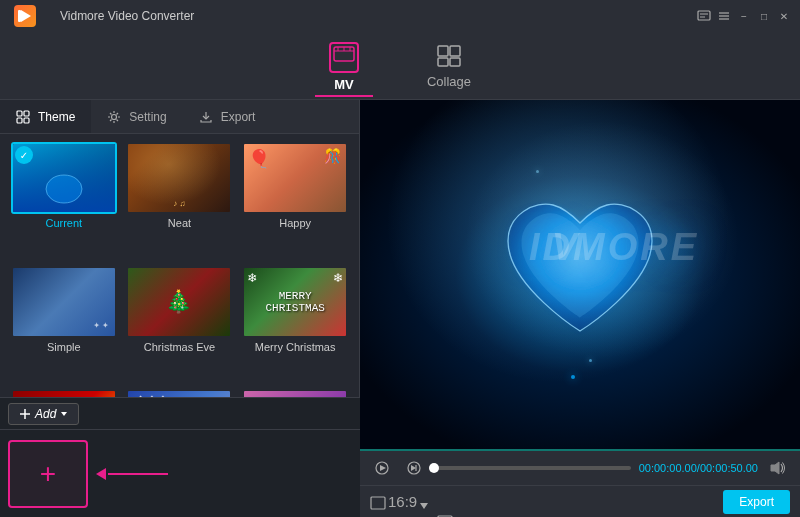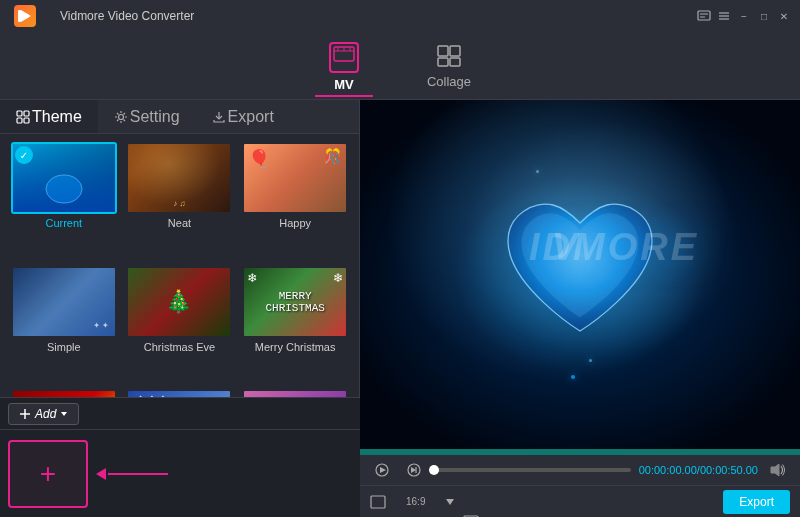--- a/index.html
+++ b/index.html
@@ -121,24 +121,24 @@
     .sub-tabs {
       display: flex;
       background: #2b2e36;
       height: 34px;
       align-items: center;
       border-bottom: 1px solid #3a3d45;
     }
     .sub-tab {
       display: flex;
       align-items: center;
-      gap: 2px;
+      gap: 8px;
       padding: 0 16px;
       height: 100%;
-      font-size: 16px;
+      font-size: 12px;
       color: #aaa;
       cursor: pointer;
       position: relative;
     }
     .sub-tab.active {
       color: #fff;
       background: #252830;
     }
 
     
@@ -255,21 +255,21 @@
     }
 
     
     .player-controls {
       background: #2b2e36;
       height: 36px;
       display: flex;
       align-items: center;
       padding: 8px 10px;
       gap: 8px;
-      border-top: 6px solid #0f766e;
+      border-top: 2px solid #0f766e;
     }
     .ctrl-btn {
       font-size: 14px;
       color: #aaa;
       cursor: pointer;
       width: 24px;
       height: 24px;
       display: flex;
       align-items: center;
       justify-content: center;
@@ -314,23 +314,23 @@
       background: #2b2e36;
       height: 32px;
       display: flex;
       align-items: center;
       padding: 0 10px;
       gap: 8px;
       border-top: 1px solid #3a3d45;
     }
     .ratio-selector {
       display: flex;
-      align-items: center;
-      gap: 20px;
-      font-size: 10px;
+      align-items: flex-end;
+      gap: 2px;
+      font-size: 15px;
       color: #aaa;
       cursor: pointer;
     }
     .monitor-selector {
       display: flex;
       align-items: center;
       gap: 4px;
       font-size: 11px;
       color: #aaa;
       cursor: pointer;

